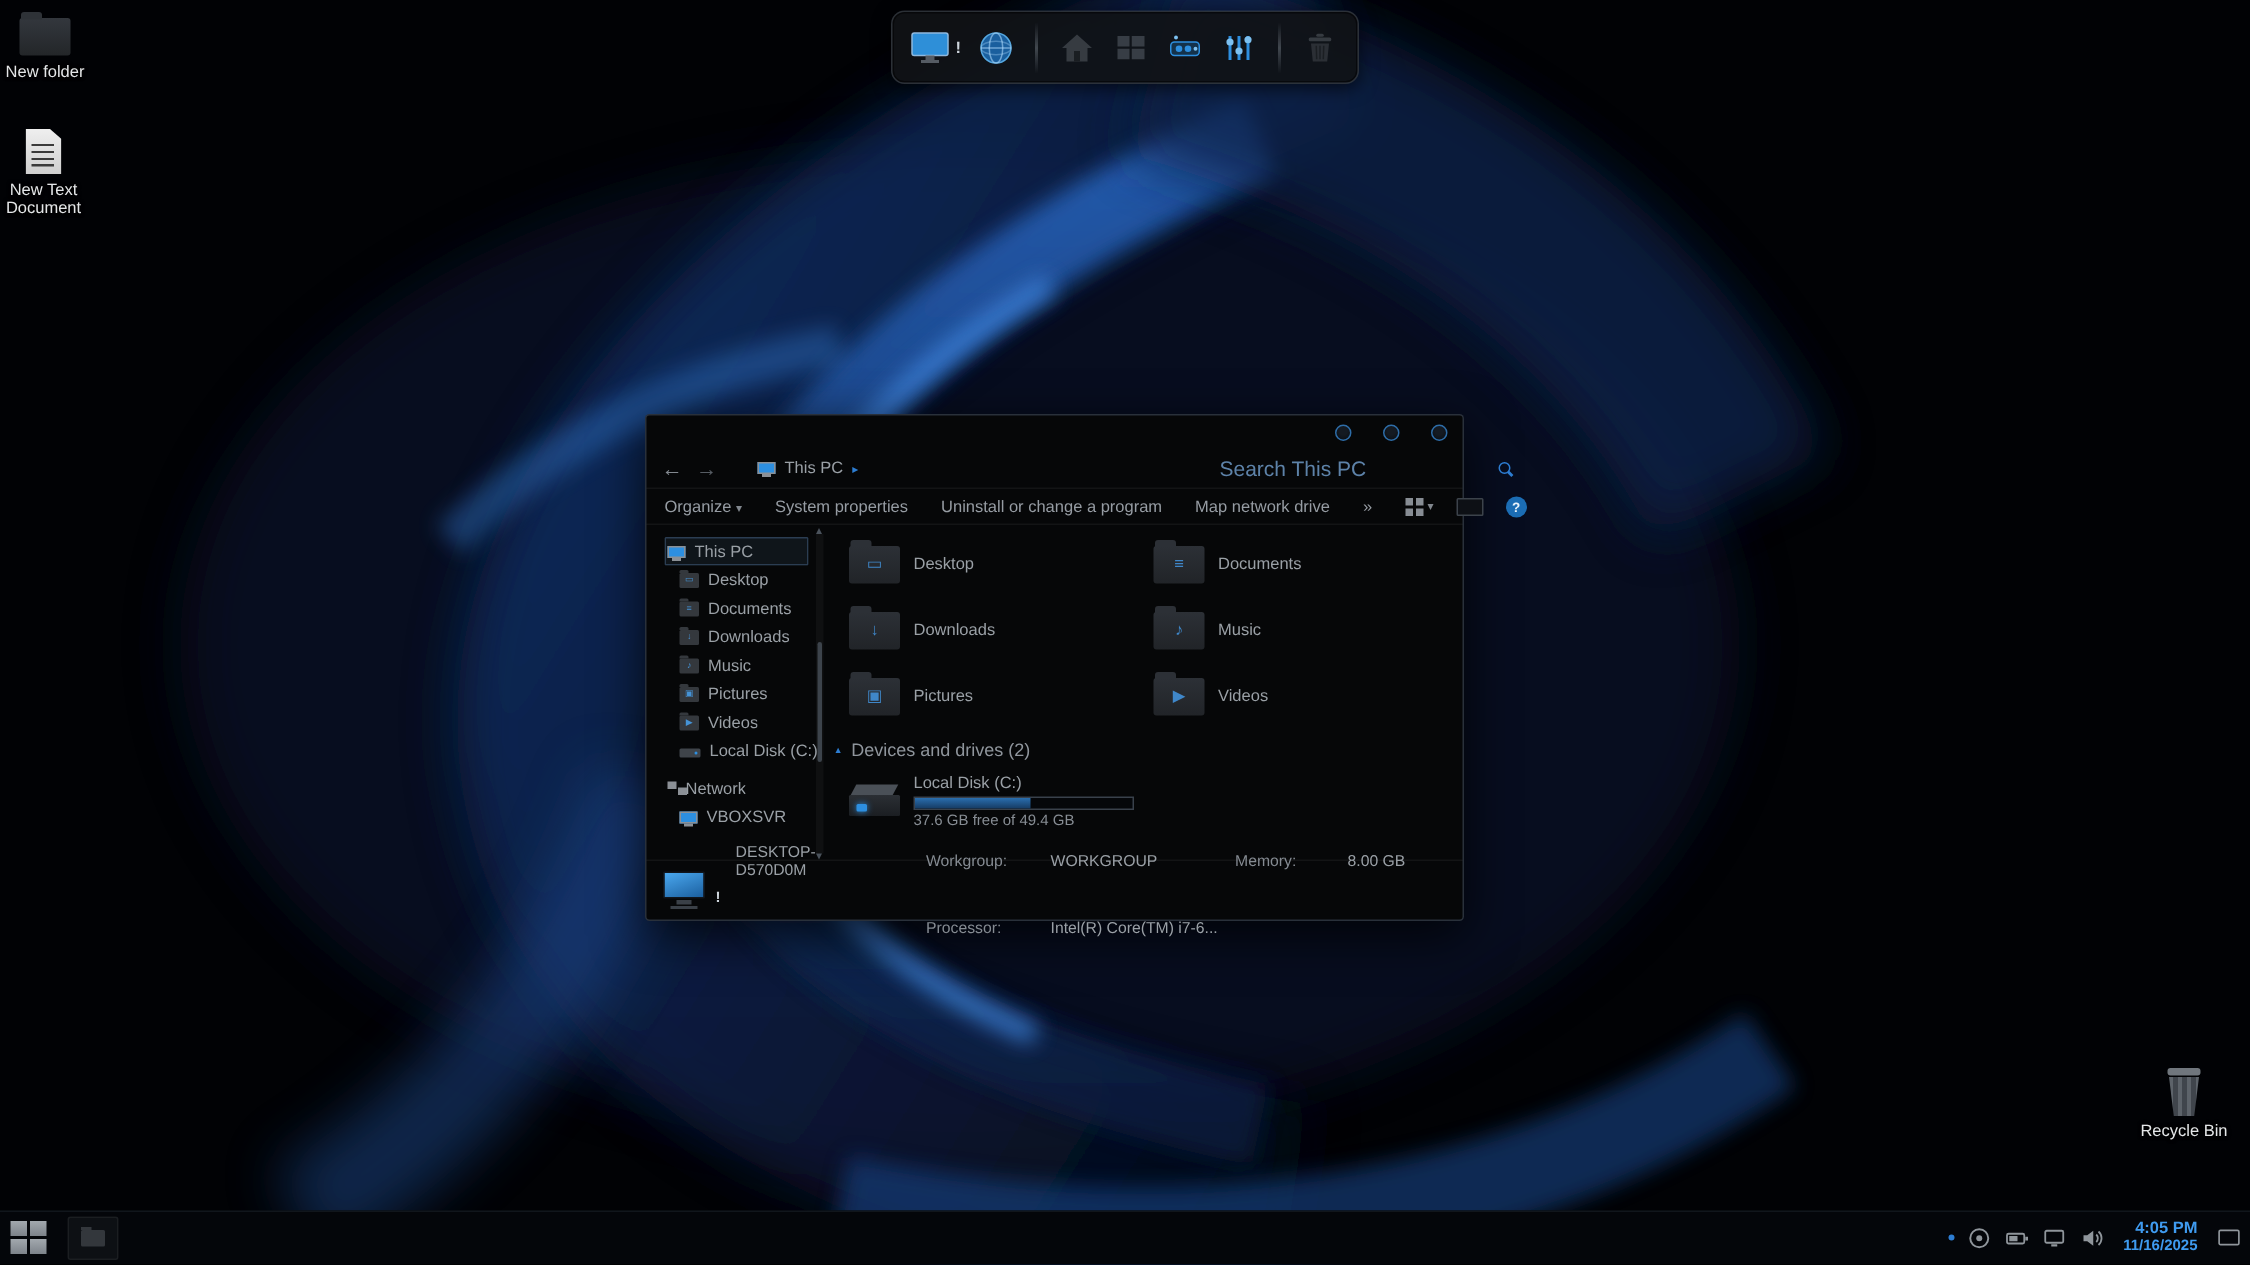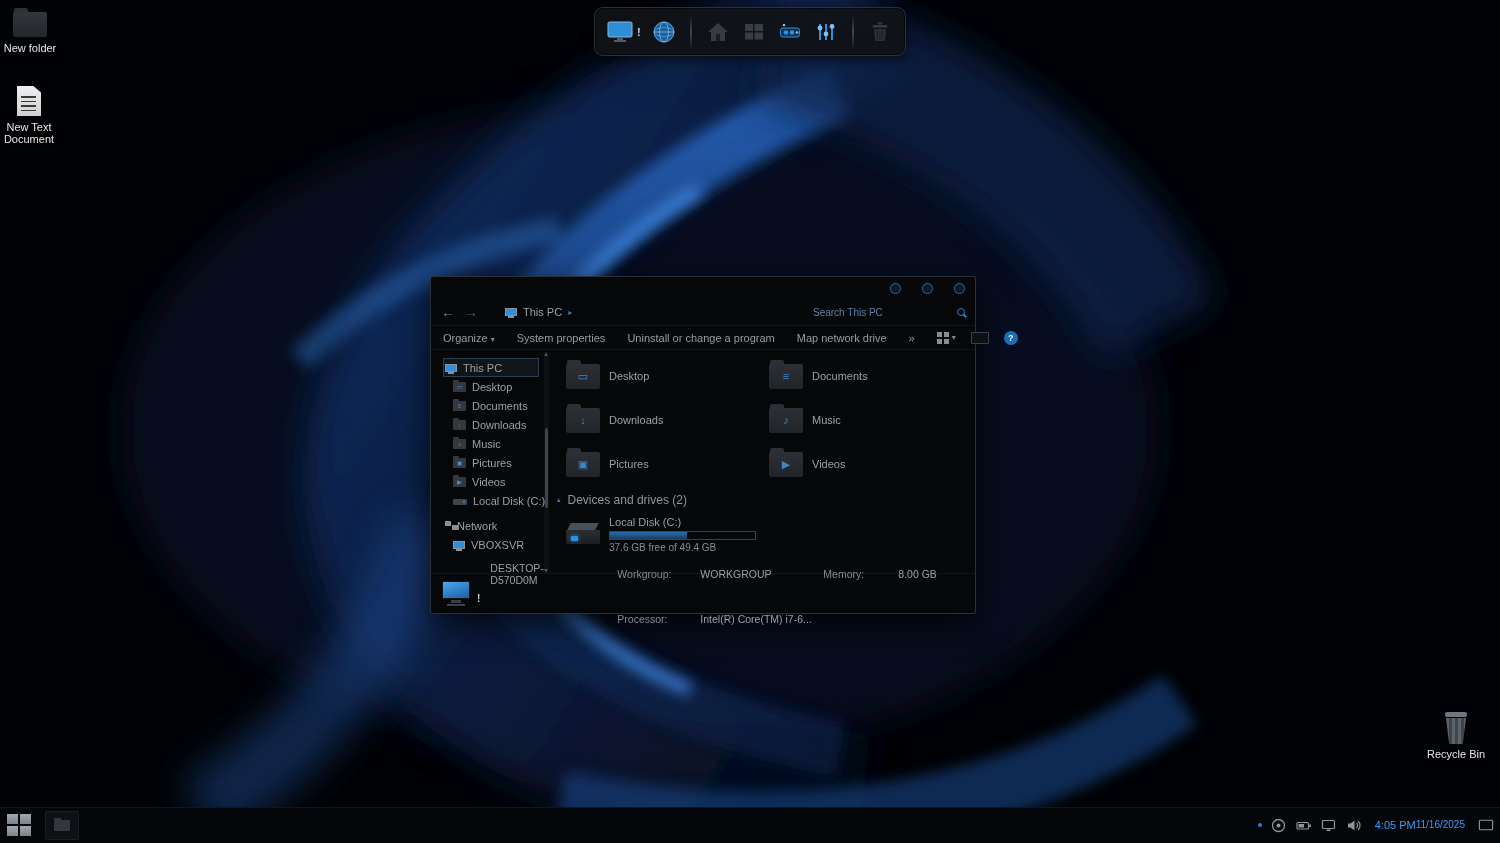--- a/index.html
+++ b/index.html
@@ -45,21 +45,21 @@
   .win-btn { width:11px; height:11px; border-radius:50%; border:1px solid #2e6da8;
              background:radial-gradient(circle at 50% 38%, #141a22 35%, #090c11); }
 
   .navbar { display:flex; align-items:center; height:26px; padding:0 10px; gap:9px; }
   .nav-arrow { color:#82888f; font-size:14px; line-height:1; }
   .nav-arrow.dim { color:#565c63; }
   .breadcrumb { display:flex; align-items:center; gap:6px; margin-left:18px; }
   .bc-sep { color:#2d7dd2; font-size:8px; }
   .search { margin-left:auto; width:152px; display:flex; align-items:center; gap:5px; }
   .search input { flex:1; background:transparent; border:none; outline:none;
-                  color:#6d92b8; font-size:10px; font-family:"Liberation Sans",sans-serif; }
+                  color:#6d92b8; font-size:14px; font-family:"Liberation Sans",sans-serif; }
   .search input::placeholder { color:#5d82a8; opacity:1; }
   .search-ic { width:8px; height:8px; border:1.5px solid #2d7dd2; border-radius:50%; position:relative; flex:0 0 auto; }
   .search-ic::after { content:""; position:absolute; width:4px; height:1.5px; background:#2d7dd2;
                   right:-3px; bottom:-1px; transform:rotate(45deg); }
 
   .cmdbar { display:flex; align-items:center; height:25px; padding:0 12px; gap:22px;
             border-top:1px solid rgba(255,255,255,.055); border-bottom:1px solid rgba(255,255,255,.055);
             color:#969ca3; white-space:nowrap; }
   .cmd { cursor:default; }
   .caret { font-size:8px; color:#81878e; }
@@ -154,22 +154,22 @@
            display:grid; grid-template-columns:11px 11px; grid-template-rows:10px 10px; gap:2px; }
   .start span { background:linear-gradient(#a2a8ae,#7d838a); }
   .task-item { position:absolute; left:45px; bottom:3px; width:34px; height:29px;
            background:#0d1014; border:1px solid rgba(255,255,255,.06); border-radius:2px;
            display:flex; align-items:center; justify-content:center; }
   .task-item .tif { width:16px; height:11px; background:#33373c; border-radius:1px; position:relative; }
   .task-item .tif::before { content:""; position:absolute; top:-2px; left:0; width:7px; height:2px; background:#33373c; }
   .tray { position:absolute; right:6px; bottom:0; height:36px; display:flex; align-items:center; gap:9px; }
   .tray-dot { width:4px; height:4px; border-radius:50%; background:#2d7dd2; }
   .tray-ic { display:inline-flex; width:16px; height:16px; align-items:center; justify-content:center; }
-  .clock { display:flex; flex-direction:row; align-items:flex-end; color:#3f9bf0;
-           line-height:12px; font-size:11px; padding:0 4px; }
+  .clock { display:flex; flex-direction:column; align-items:flex-end; color:#3f9bf0;
+           line-height:12px; font-size:11px; padding:0 4px;font-weight:bold; }
   .clock .date { font-size:10px; }
 </style>
 </head>
 <body>
 
 <div class="desktop">
 
   <svg class="wallpaper" width="1500" height="843" viewBox="0 0 1500 843">
     <defs>
       <linearGradient id="wg1" x1="0" y1="0" x2="1" y2="1">

